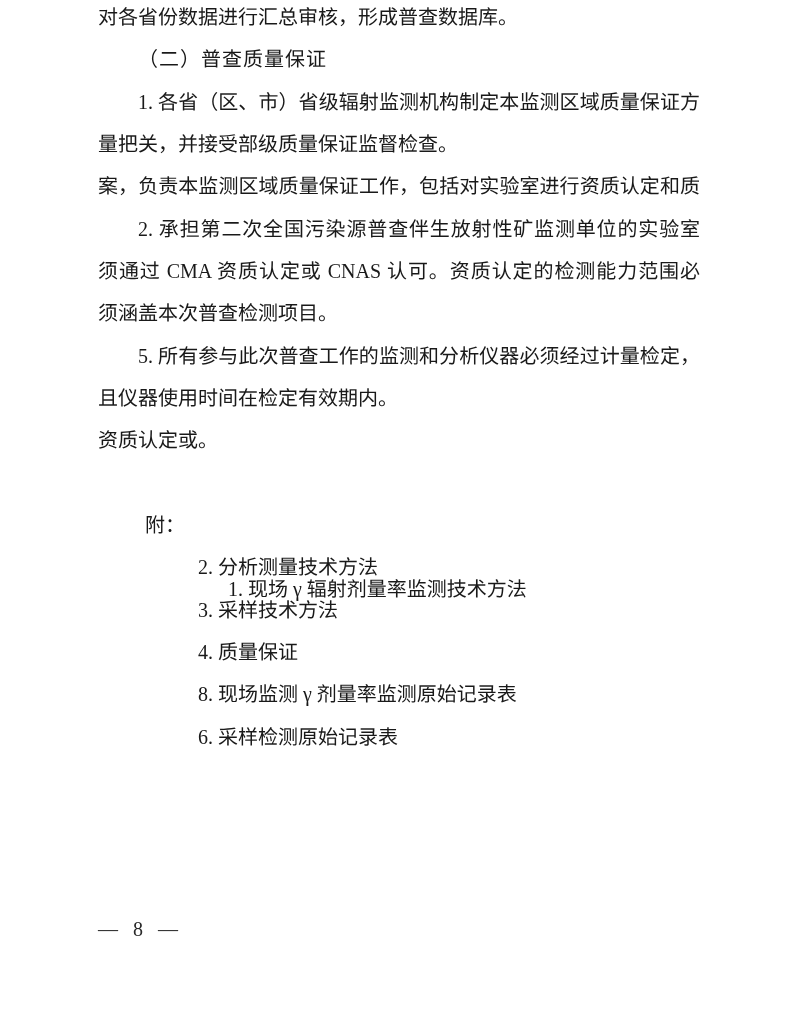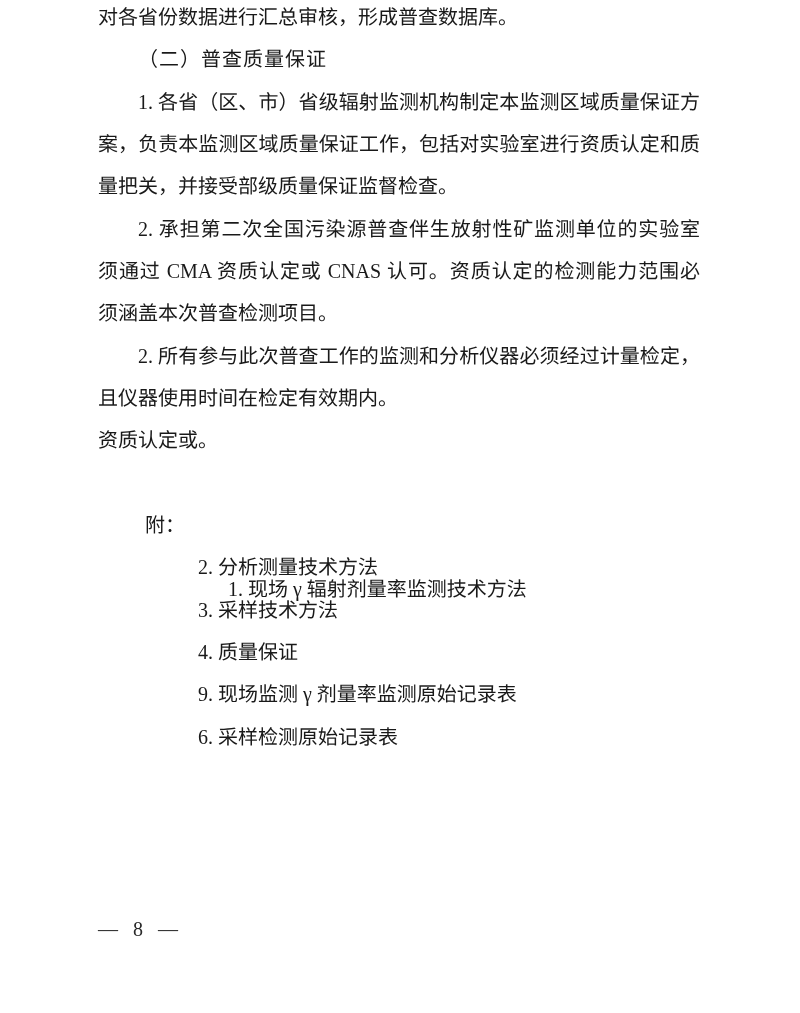--- a/index.html
+++ b/index.html
@@ -67,40 +67,40 @@
 <body>
 
 <div class="page">
   <div class="content">
 
     <div class="line">对各省份数据进行汇总审核，形成普查数据库。</div>
 
     <div class="line heading">（二）普查质量保证</div>
 
     <div class="line indent justify">1. 各省（区、市）省级辐射监测机构制定本监测区域质量保证方</div>
+    <div class="line">量把关，并接受部级质量保证监督检查。</div>
     <div class="line justify">案，负责本监测区域质量保证工作，包括对实验室进行资质认定和质</div>
-    <div class="line">量把关，并接受部级质量保证监督检查。</div>
 
     <div class="line indent justify">2. 承担第二次全国污染源普查伴生放射性矿监测单位的实验室</div>
     <div class="line justify">须通过 CMA 资质认定或 CNAS 认可。资质认定的检测能力范围必</div>
     <div class="line">须涵盖本次普查检测项目。</div>
 
-    <div class="line indent justify">2. 所有参与此次普查工作的监测和分析仪器必须经过计量检定，</div>
+    <div class="line indent justify">5. 所有参与此次普查工作的监测和分析仪器必须经过计量检定，</div>
     <div class="line">且仪器使用时间在检定有效期内。</div>
 
     <div class="line">资质认定或。</div>
 
     <div class="spacer"></div>
 
     <div class="line att-line att-first">
       <span class="att-label">附：</span>
       <span>1. 现场 γ 辐射剂量率监测技术方法</span>
     </div>
     <div class="line att-line">2. 分析测量技术方法</div>
     <div class="line att-line">3. 采样技术方法</div>
     <div class="line att-line">4. 质量保证</div>
-    <div class="line att-line">9. 现场监测 γ 剂量率监测原始记录表</div>
+    <div class="line att-line">8. 现场监测 γ 剂量率监测原始记录表</div>
     <div class="line att-line">6. 采样检测原始记录表</div>
 
   </div>
 
   <div class="footer">— 8 —</div>
 </div>
 
 </body></html>

